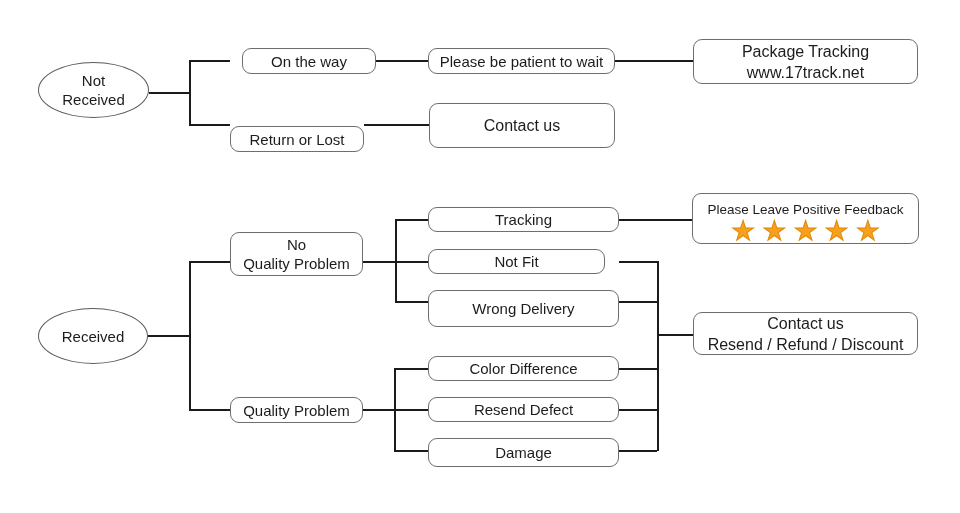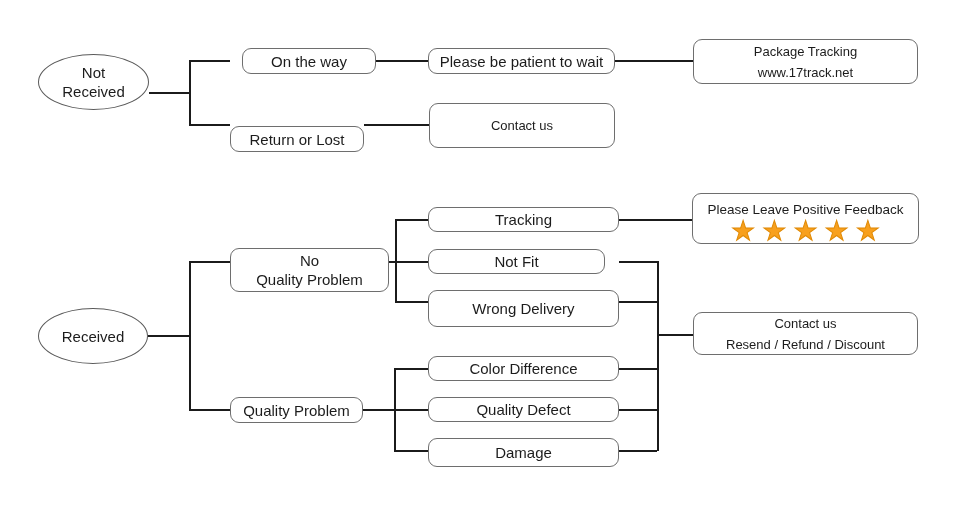--- a/index.html
+++ b/index.html
@@ -15,21 +15,21 @@
     display:flex;flex-direction:column;align-items:center;justify-content:center;
     text-align:center;font-size:15px;line-height:19px;box-sizing:border-box;
     white-space:nowrap;
   }
   .ellipse{border-radius:50%;border:1.3px solid #5a5a5a;}
   .feedback-label{font-size:13.5px;line-height:17px;margin-top:7px;}
   .stars{
     font-size:27px;line-height:26px;letter-spacing:7px;margin-left:7px;
     color:#f8a01d;-webkit-text-stroke:1px #e08a06;
   }
-  .small-line{font-size:13px;line-height:21px;}
+  .small-line{font-size:16px;line-height:21px;}
 </style>
 </head>
 <body>
 
 <div class="canvas">
 
   <div class="ln h" style="left:149px;top:92px;width:40px"></div>
   <div class="ln v" style="left:189px;top:60px;height:66px"></div>
   <div class="ln h" style="left:189px;top:60px;width:41px"></div>
   <div class="ln h" style="left:364px;top:60px;width:64px"></div>
@@ -53,21 +53,21 @@
   <div class="ln v" style="left:394px;top:368px;height:83px"></div>
   <div class="ln h" style="left:394px;top:368px;width:34px"></div>
   <div class="ln h" style="left:394px;top:409px;width:34px"></div>
   <div class="ln h" style="left:394px;top:450px;width:34px"></div>
   <div class="ln h" style="left:619px;top:368px;width:38px"></div>
   <div class="ln h" style="left:619px;top:409px;width:38px"></div>
   <div class="ln h" style="left:619px;top:450px;width:38px"></div>
   <div class="ln v" style="left:657px;top:261px;height:190px"></div>
   <div class="ln h" style="left:657px;top:334px;width:36px"></div>
 
-  <div class="node ellipse" style="left:38px;top:54px;width:111px;height:56px">
+  <div class="node ellipse" style="left:38px;top:62px;width:111px;height:56px">
     <span>Not</span>
     <span>Received</span>
   </div>
 
   <div class="node" style="left:242px;top:48px;width:134px;height:26px">
     <span>On the way</span>
   </div>
 
   <div class="node" style="left:428px;top:48px;width:187px;height:26px">
     <span>Please be patient to wait</span>
@@ -83,21 +83,21 @@
   </div>
 
   <div class="node small-line" style="left:429px;top:103px;width:186px;height:45px">
     <span>Contact us</span>
   </div>
 
   <div class="node ellipse" style="left:38px;top:308px;width:110px;height:56px">
     <span>Received</span>
   </div>
 
-  <div class="node" style="left:230px;top:248px;width:159px;height:44px">
+  <div class="node" style="left:230px;top:232px;width:133px;height:44px">
     <span>No</span>
     <span>Quality Problem</span>
   </div>
 
   <div class="node" style="left:230px;top:397px;width:133px;height:26px">
     <span>Quality Problem</span>
   </div>
 
   <div class="node" style="left:428px;top:207px;width:191px;height:25px">
     <span>Tracking</span>
@@ -109,21 +109,21 @@
 
   <div class="node" style="left:428px;top:290px;width:191px;height:37px">
     <span>Wrong Delivery</span>
   </div>
 
   <div class="node" style="left:428px;top:356px;width:191px;height:25px">
     <span>Color Difference</span>
   </div>
 
   <div class="node" style="left:428px;top:397px;width:191px;height:25px">
-    <span>Quality Defect</span>
+    <span>Resend Defect</span>
   </div>
 
   <div class="node" style="left:428px;top:438px;width:191px;height:29px">
     <span>Damage</span>
   </div>
 
   <div class="node" style="left:692px;top:193px;width:227px;height:51px">
     <span class="feedback-label">Please Leave Positive Feedback</span>
     <span class="stars">★★★★★</span>
   </div>

